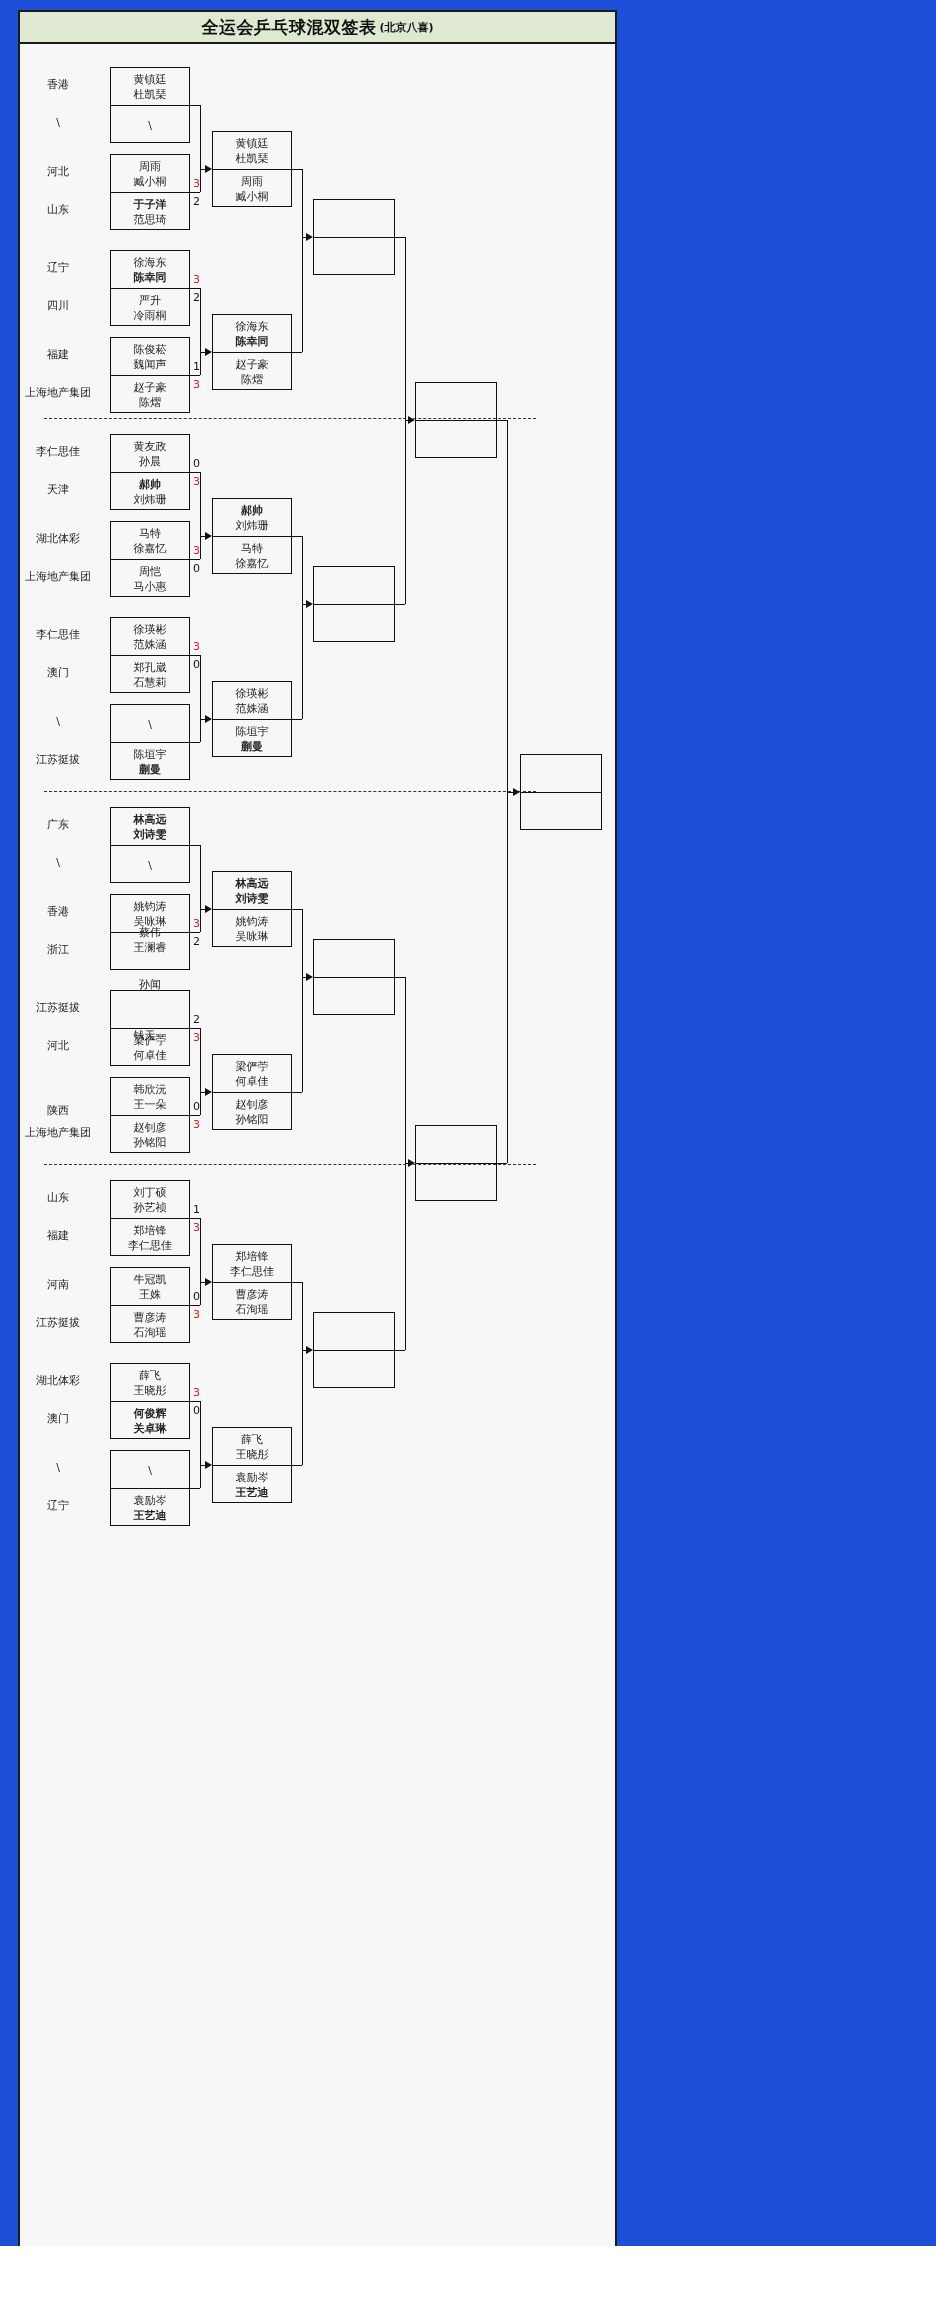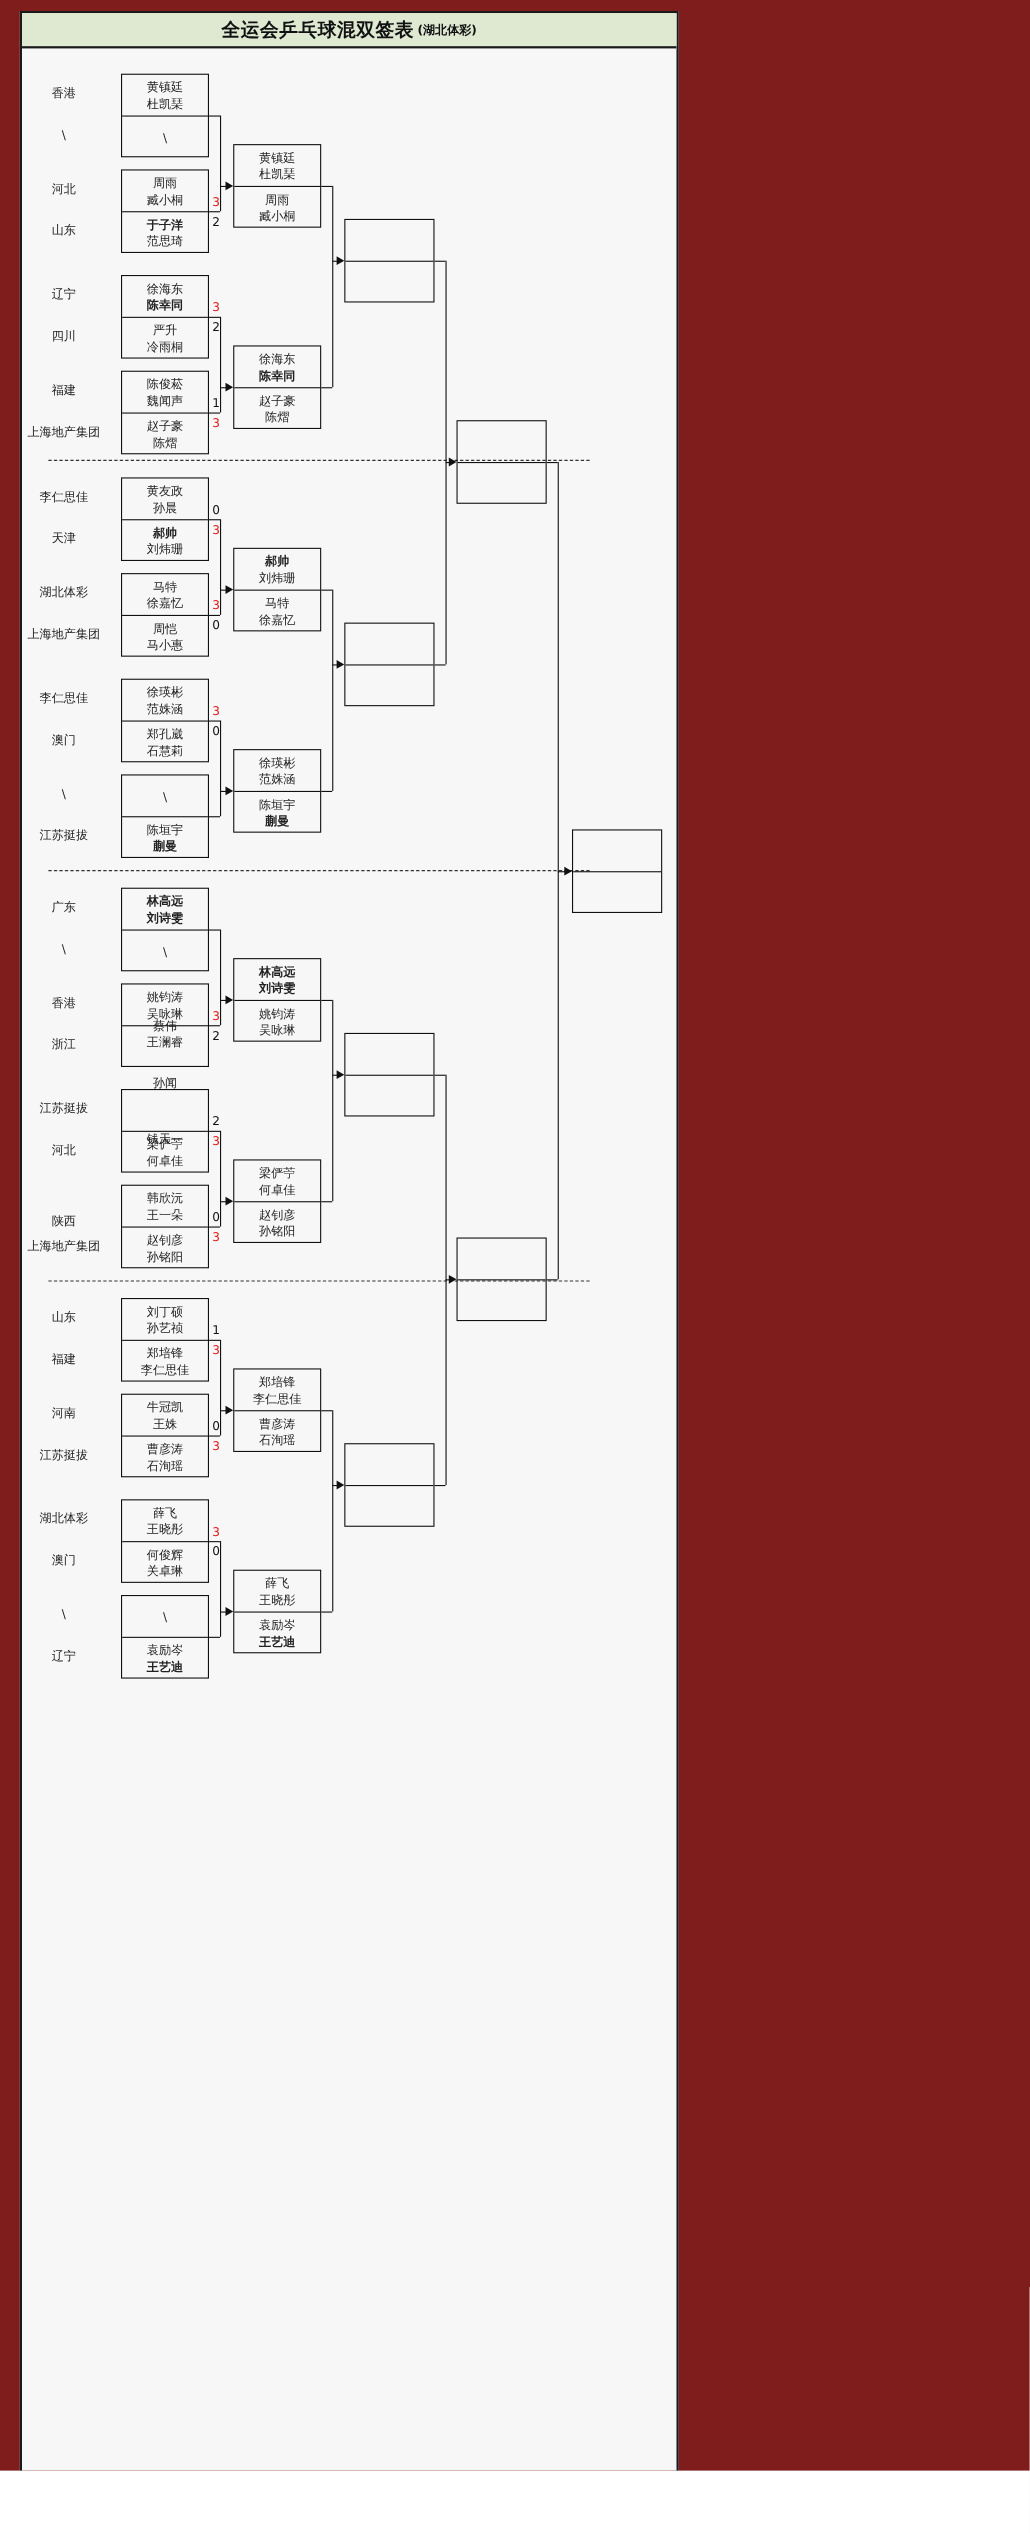--- a/index.html
+++ b/index.html
@@ -4,21 +4,21 @@
 <style>
   html,body{margin:0;padding:0;}
   body{
     background:#ffffff;
     font-family:"DejaVu Sans","Liberation Sans",sans-serif;
   }
   #page{
     position:relative;
     width:936px;
     height:2246px;
-    background:#7f1d1d;
+    background:#1d4ed8;
     overflow:hidden;
   }
   #frame{
     position:absolute;
     left:18px; top:10px;
     width:599px;
     height:2272px;
     border:2px solid #1a1a1a;
     background:#f7f7f7;
     box-sizing:border-box;
@@ -128,21 +128,21 @@
   }
 </style>
 </head>
 <body>
 
 <div id="page">
   <div id="frame">
 
     <div id="titlebar">
       <span class="title-main">全运会乒乓球混双签表</span>
-      <span class="title-sub">(湖北体彩)</span>
+      <span class="title-sub">(北京八喜)</span>
     </div>
 
     <div id="canvas">
         <div class="divider" style="top: 406px; left: 24px; width: 492px;"></div>
         <div class="divider" style="top: 779px; left: 24px; width: 492px;"></div>
         <div class="divider" style="top: 1152px; left: 24px; width: 492px;"></div>
         <div class="box" style="left: 90px; top: 55px; width: 80px; height: 76px;">
           <div class="cell" style="top: 0px; height: 38px;">
             <span class="ln">黄镇廷</span>
             <span class="ln">杜凯琹</span>
@@ -342,21 +342,21 @@
         <div class="score" style="left: 173px; top: 1279px;">0</div>
         <div class="score win" style="left: 173px; top: 1297px;">3</div>
         <div class="team" style="left: -12px; top: 1266px; width: 100px;">河南</div>
         <div class="team" style="left: -12px; top: 1304px; width: 100px;">江苏挺拔</div>
         <div class="box" style="left: 90px; top: 1351px; width: 80px; height: 76px;">
           <div class="cell" style="top: 0px; height: 38px;">
             <span class="ln">薛飞</span>
             <span class="ln">王晓彤</span>
           </div>
           <div class="sep" style="top: 37px;"></div>
-          <div class="cell" style="top: 38px; height: 38px;">
+          <div class="cell" style="top: 38px; height: 38px; font-weight: bold;">
             <span class="ln">何俊辉</span>
             <span class="ln">关卓琳</span>
           </div>
         </div>
         <div class="score win" style="left: 173px; top: 1375px;">3</div>
         <div class="score" style="left: 173px; top: 1393px;">0</div>
         <div class="team" style="left: -12px; top: 1362px; width: 100px;">湖北体彩</div>
         <div class="team" style="left: -12px; top: 1400px; width: 100px;">澳门</div>
         <div class="box" style="left: 90px; top: 1438px; width: 80px; height: 76px;">
           <div class="cell" style="top: 0px; height: 38px;">

